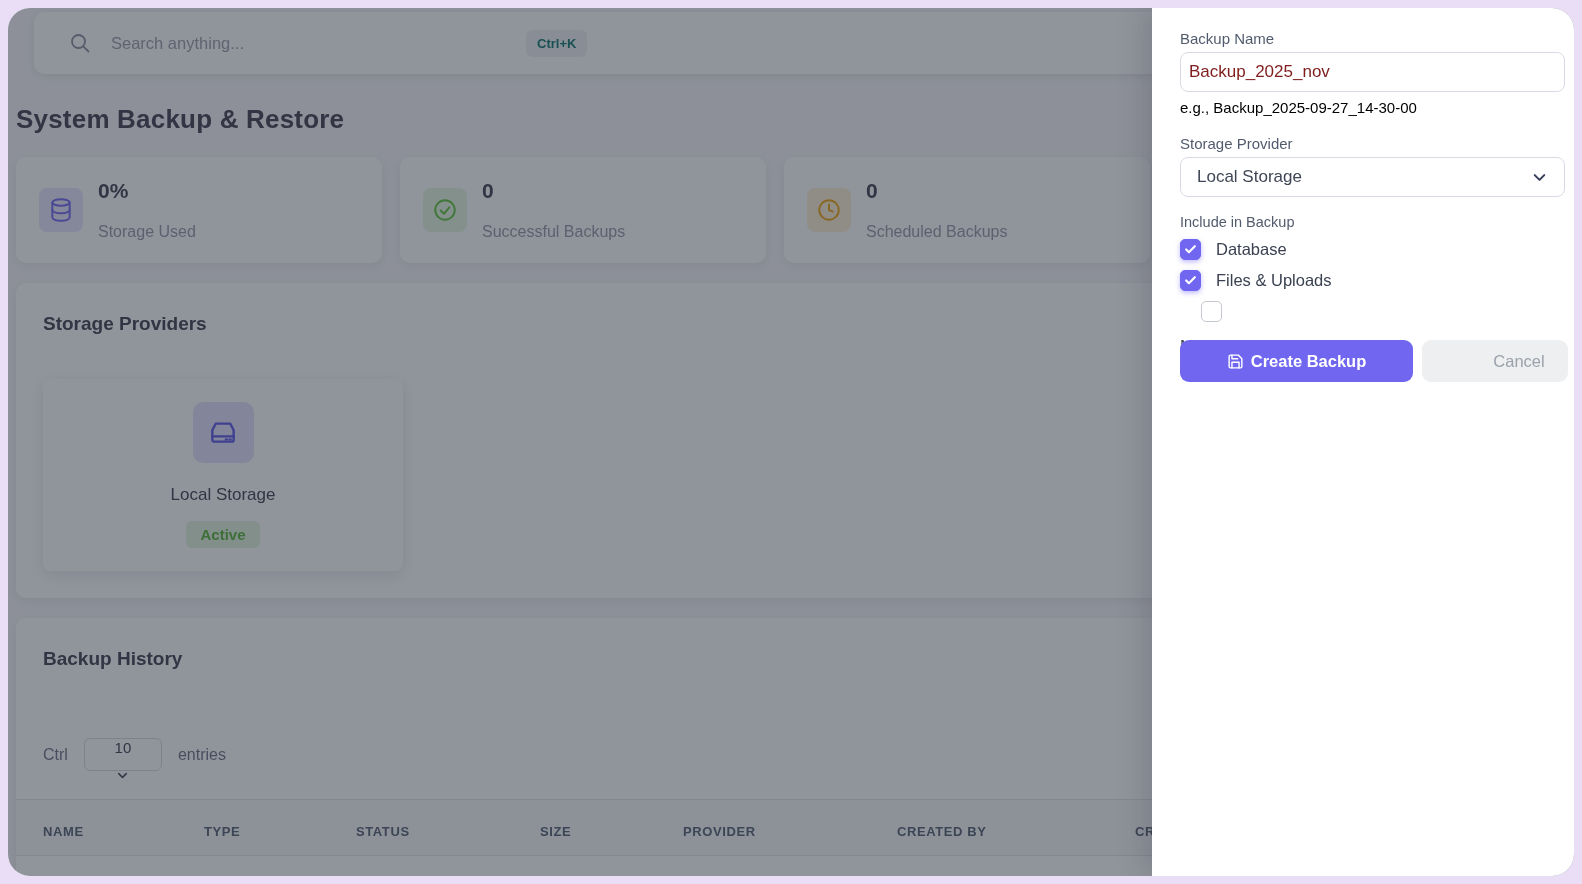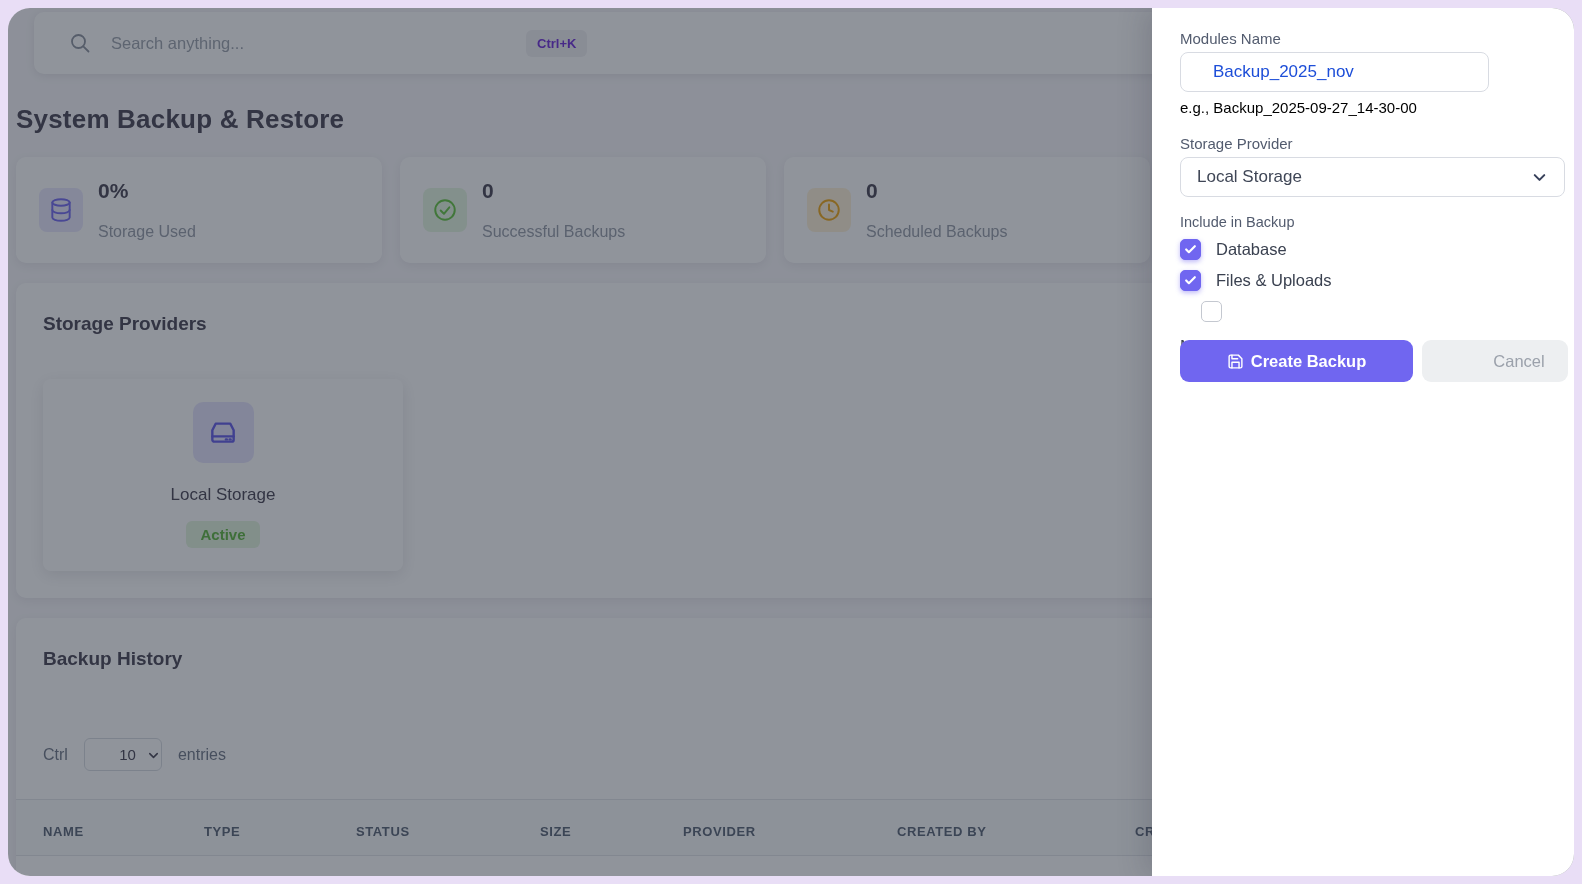--- a/index.html
+++ b/index.html
@@ -9,21 +9,21 @@
   .app { position:absolute; inset:8px; background:#f8f7fa; border-radius:22px; overflow:hidden; }
 
   
   .topbar { position:absolute; left:26px; top:4px; right:10px; height:62px;
             background:#ffffff; border-radius:10px; box-shadow:0 2px 8px rgba(47,43,61,.10); }
   .search-icon { position:absolute; left:34px; top:19px; width:24px; height:24px; color:#8a909c; }
   .search-input { position:absolute; left:77px; top:0; height:62px; width:380px; border:none; outline:none;
                   background:transparent; font:16.5px "Liberation Sans", sans-serif; color:#4b5263; }
   .search-input::placeholder { color:#9aa0ab; }
   .kbd { position:absolute; left:492px; top:18px; height:27px; padding:0 11px; display:flex; align-items:center;
-         background:#f1f0f3; border-radius:6px; font-size:13px; font-weight:700; color:#6d28d9; }
+         background:#f1f0f3; border-radius:6px; font-size:13px; font-weight:700; color:#0f766e; }
 
   
   .page-title { position:absolute; left:8px; top:96px; font-size:26px; font-weight:700; color:#444050; letter-spacing:.2px; }
 
   
   .stats { position:absolute; left:8px; top:149px; display:flex; gap:18px; }
   .stat-card { width:366px; height:106px; background:#fff; border-radius:10px;
                box-shadow:0 3px 10px rgba(47,43,61,.08); display:flex; align-items:center; padding-left:23px; gap:15px; }
   .stat-tile { width:44px; height:44px; border-radius:8px; display:flex; align-items:center; justify-content:center; flex:0 0 auto; }
   .tile-indigo { background:rgba(112,102,240,.16); color:#7066f0; }
@@ -46,43 +46,43 @@
   .provider-icon-tile { margin-top:23px; width:61px; height:61px; border-radius:10px;
                         background:rgba(112,102,240,.18); color:#5f57e8; display:flex; align-items:center; justify-content:center; }
   .provider-name { margin-top:22px; font-size:17px; color:#444050; }
   .provider-badge { margin-top:16px; background:rgba(96,196,60,.18); color:#5bb43a; font-size:15px; font-weight:600;
                     padding:5px 14px; border-radius:6px; }
 
   
   .show-row { position:absolute; left:27px; top:120px; display:flex; align-items:center; gap:16px;
               font-size:16px; color:#6d7585; }
   .page-size-select { width:78px; height:33px; border:1px solid #d7dbe1; border-radius:6px; background:#fff;
-                      position:relative; display:flex; align-items:center; justify-content:flex-end; gap:10px;
-                      font-size:15px; color:#444050; cursor:pointer; }
+                      position:relative; display:flex; align-items:center; justify-content:flex-start; gap:10px;
+                      font-size:15px; color:#444050; cursor:pointer;flex-direction:column; }
   .page-size-select .chev { width:15px; height:15px; color:#444050; margin-top:2px; }
   .table-head { position:absolute; left:0; right:0; top:181px; height:57px; background:#f9fafb;
                 border-top:1px solid #e3e5e9; border-bottom:1px solid #e3e5e9; }
   .th { position:absolute; top:0; height:62px; display:flex; align-items:center;
         font-size:13px; font-weight:700; letter-spacing:.6px; color:#556072; text-transform:uppercase; white-space:nowrap; }
   .th:nth-child(1){ left:27px; }  .th:nth-child(2){ left:188px; }
   .th:nth-child(3){ left:340px; } .th:nth-child(4){ left:524px; }
   .th:nth-child(5){ left:667px; } .th:nth-child(6){ left:881px; }
   .th:nth-child(7){ left:1119px; }
 
   
   .overlay { position:absolute; inset:0; background:rgba(34,41,56,.50); z-index:5; }
 
   
   .drawer { position:absolute; top:0; right:0; bottom:0; width:422px; background:#fff; z-index:10;
             box-shadow:-8px 0 26px rgba(47,43,61,.18); }
   .field-label { position:absolute; left:28px; font-size:15px; color:#525b6e; }
   .lbl-name { top:22px; } .lbl-provider { top:127px; } .lbl-include { top:206px; font-size:14.5px; }
-  .text-input { position:absolute; left:28px; top:44px; width:309px; height:40px; border:1.5px solid #d8dbe2;
-                border-radius:8px; background:#fff; font:17px "Liberation Sans", sans-serif; color:#1d4ed8;
-                padding:0 32px; outline:none; }
+  .text-input { position:absolute; left:28px; top:44px; width:385px; height:40px; border:1.5px solid #d8dbe2;
+                border-radius:8px; background:#fff; font:17px "Liberation Sans", sans-serif; color:#7f1d1d;
+                padding:0 8px; outline:none; }
   .hint { position:absolute; left:28px; top:91px; font-size:15px; color:#000000; }
   .select-box { position:absolute; left:28px; top:149px; width:385px; height:40px; border:1.5px solid #d8dbe2;
                 border-radius:8px; background:#fff; display:flex; align-items:center; padding:0 16px;
                 font-size:17px; color:#3f4656; cursor:pointer; }
   .select-box .chev { position:absolute; right:15px; width:19px; height:19px; color:#37405a; }
 
   .cb-row { position:absolute; left:28px; display:flex; align-items:center; gap:15px; cursor:pointer; }
   .cb-row-0 { top:231px; } .cb-row-1 { top:262px; } .cb-row-2 { top:293px;flex-direction:column; }
   .cb-box { width:21px; height:21px; border-radius:5px; border:1.5px solid #c4c8d0; background:#fff;
             display:flex; align-items:center; justify-content:center; }
@@ -193,21 +193,21 @@
       <span class="th">SIZE</span>
       <span class="th">PROVIDER</span>
       <span class="th">CREATED BY</span>
       <span class="th">CREATED AT</span>
     </div>
   </div>
 
   <div class="overlay"></div>
 
   <div class="drawer">
-    <label class="field-label lbl-name">Modules Name</label>
+    <label class="field-label lbl-name">Backup Name</label>
     <input class="text-input" type="text" value="Backup_2025_nov" style="">
     <div class="hint">e.g., Backup_2025-09-27_14-30-00</div>
 
     <label class="field-label lbl-provider">Storage Provider</label>
     <div class="select-box">
       <span>Local Storage</span>
       <span class="chev">
         <svg viewBox="0 0 24 24" fill="none" stroke="currentColor" stroke-width="2.6" stroke-linecap="round" stroke-linejoin="round">
           <polyline points="6 9 12 15 18 9"></polyline>
         </svg>

